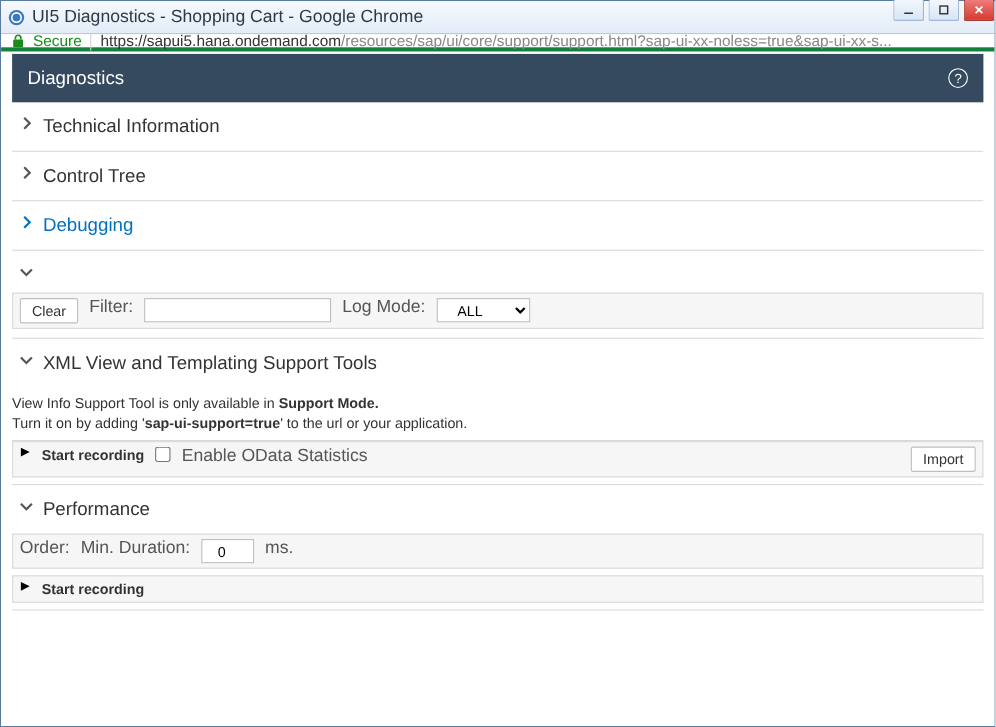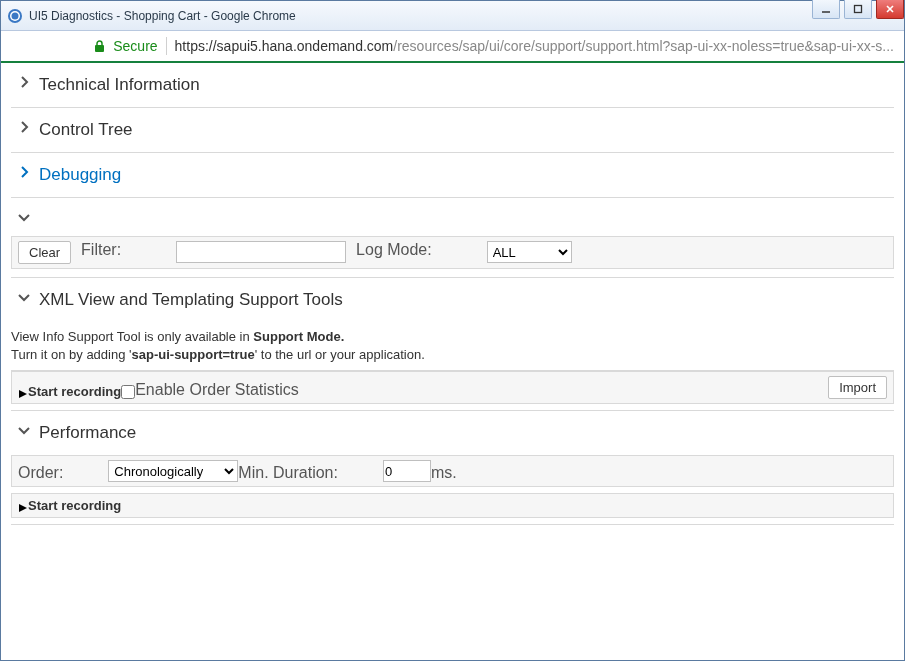--- a/index.html
+++ b/index.html
@@ -15,34 +15,34 @@
   display: flex; flex-direction: column;
 }
 .titlebar {
   height: 30px;
   background: linear-gradient(#f6f9fd, #e3ecf7);
   border-bottom: 1px solid #b8c8df;
   display: flex; align-items: center; padding: 0 6px 0 6px;
   position: relative;
 }
 .titlebar .favicon { width: 16px; height: 16px; margin-right: 6px; }
-.titlebar .title { color: #2a3a4a; font-size: 12px; flex: 1; }
+.titlebar .title { color: #2a3a4a; font-size: 16px; flex: 1; }
 .winbtns { display: flex; gap: 4px; position: absolute; right: 0; top: -2px; }
 .winbtn {
   width: 28px; height: 20px;
   background: linear-gradient(#f4f8fd, #d7e5f5);
   border: 1px solid #9ab4d4; border-top: none;
   border-radius: 0 0 2px 2px;
   display: flex; align-items: center; justify-content: center;
 }
 .winbtn.close { background: linear-gradient(#f08080, #d43a2f); border-color: #a02820; }
 .winbtn svg { width: 10px; height: 10px; }
 .addr {
-  height: 32px; display: flex; align-items: center; padding: 0 10px;
-  border-bottom: 2px solid #15803d; background: #fff; gap: 8px; justify-content: flex-end;
+  height: 16px; display: flex; align-items: center; padding: 0 10px;
+  border-bottom: 4px solid #15803d; background: #fff; gap: 8px;
 }
 .addr .lock { width: 11px; height: 13px; }
 .addr .secure { color: #1a8c1a; font-size: 14px; }
 .addr .sep { width: 1px; height: 18px; background: #d0d0d0; }
 .addr .url { font-size: 14px; white-space: nowrap; overflow: hidden; }
 .addr .url .origin { color: #333; }
 .addr .url .path { color: #888; }
 .content { flex: 1; overflow-y: auto; background: #fff; padding: 0 10px; }
 
 .pageheader {
@@ -69,29 +69,29 @@
   display: flex; align-items: flex-start; gap: 10px;
   padding: 4px 6px; margin-bottom: 2px;
 }
 .btn {
   background: #fff; border: 1px solid #bfbfbf; border-radius: 2px;
   padding: 3px 10px; font-size: 13px; color: #333; cursor: pointer;
 }
 .lbl { color: #555; font-size: 16px; }
 .ti {
   border: 1px solid #bfbfbf; background: #fff; height: 22px;
-  padding: 0 1px; font-size: 13px; margin-left: 45px;
+  padding: 0 14px; font-size: 13px;
 }
 select.ti { padding-right: 18px; }
 
 .note { font-size: 13px; padding: 6px 0; line-height: 1.4; }
 
 .rowbar {
   background: #f6f6f6; border: 1px solid #d9d9d9;
-  display: flex; align-items: flex-end; 
+  display: flex; align-items: flex-start; gap: 10px;
   padding: 4px 6px;
 }
 .rowbar .tri { width: 10px; height: 10px; }
 .rowbar .bold { font-weight: bold; font-size: 13px; }
 .rowbar .spacer { flex: 1; }
 .cb { width: 14px; height: 14px; }
 </style>
 </head>
 <body>
 
@@ -131,20 +131,26 @@
     </svg>
     <span class="secure">Secure</span>
     <div class="sep"></div>
     <div class="url">
       <span class="origin">https://sapui5.hana.ondemand.com</span><span class="path">/resources/sap/ui/core/support/support.html?sap-ui-xx-noless=true&amp;sap-ui-xx-s...</span>
     </div>
   </div>
 
   <div class="content">
 
+    <div class="pageheader">
+      <span class="ptitle">Diagnostics</span>
+      <div class="help">
+          <span>?</span>
+        </div>
+    </div>
 
     <div class="panel">
       <div class="panel-head">
         <svg class="arrow" viewBox="0 0 14 14">
             <polyline points="5,2 10,7 5,12" fill="none" stroke="#555" stroke-width="2"></polyline>
           </svg>
         <span class="ptext">Technical Information</span>
       </div>
     </div>
 
@@ -199,40 +205,37 @@
     </div>
 
     <div class="panel">
       <div class="panel-body">
         <div class="rowbar">
           <svg class="tri" viewBox="0 0 10 10">
               <polygon points="1,1 9,5 1,9" fill="#000"></polygon>
             </svg>
           <span class="bold">Start recording</span>
           <input type="checkbox" class="cb" style="">
-          <span class="lbl">Enable Order Statistics</span>
+          <span class="lbl">Enable OData Statistics</span>
           <div class="spacer"></div>
           <button class="btn">Import</button>
         </div>
       </div>
     </div>
 
     <div class="panel">
       <div class="panel-head">
         <svg class="arrow" viewBox="0 0 14 14">
             <polyline points="2,5 7,10 12,5" fill="none" stroke="#555" stroke-width="2"></polyline>
           </svg>
         <span class="ptext">Performance</span>
       </div>
       <div class="panel-body">
         <div class="rowbar">
           <span class="lbl">Order:</span>
-          <select class="ti">
-            <option>Chronologically</option>
-          </select>
           <span class="lbl">Min. Duration:</span>
           <input class="ti" style="width: 48px;" value="0">
           <span class="lbl">ms.</span>
         </div>
         <div class="rowbar" style="margin-top:6px">
           <svg class="tri" viewBox="0 0 10 10">
               <polygon points="1,1 9,5 1,9" fill="#000"></polygon>
             </svg>
           <span class="bold">Start recording</span>
         </div>

